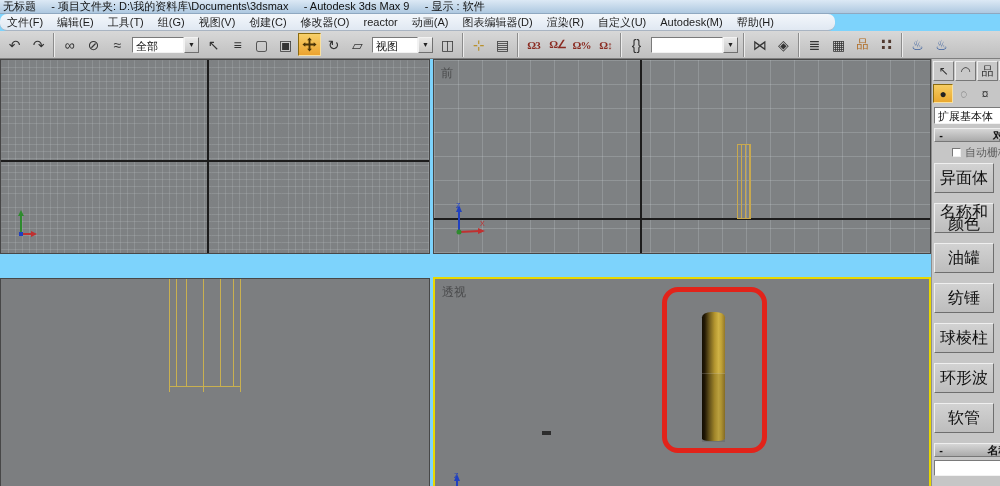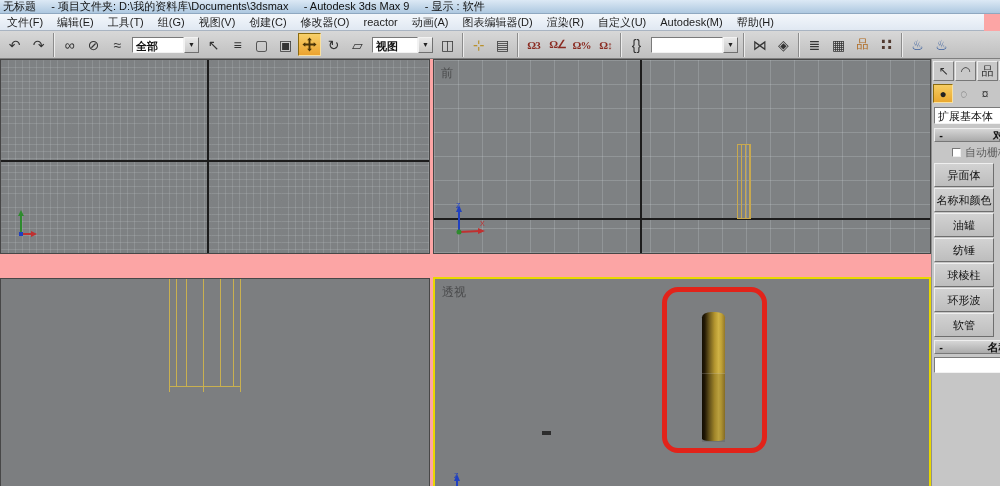--- a/index.html
+++ b/index.html
@@ -1,47 +1,47 @@
 <!DOCTYPE html>
 <html><head>
 <meta charset="utf-8">
 <style>
   * { margin:0; padding:0; box-sizing:border-box; }
   html,body { width:1000px; height:486px; overflow:hidden; }
   body { font-family:"Liberation Sans","DejaVu Sans",sans-serif; }
-  .screen { position:relative; width:1000px; height:486px; background:#fca5a5; overflow:hidden; }
+  .screen { position:relative; width:1000px; height:486px; background:#7dd3fc; overflow:hidden; }
 
   
   .titlebar { position:absolute; left:0; top:0; width:1000px; height:14px;
     background:linear-gradient(#dce9f5,#aec8e0); border-bottom:1px solid #8fa8c0;
     font-size:11px; line-height:13px; color:#101010; padding-left:3px; }
   .titlebar span { white-space:pre; }
 
   
-  .menubar { position:absolute; left:0; top:14px; width:984px; height:17px;
+  .menubar { position:absolute; left:0; top:14px; width:835px; height:17px;
     background:linear-gradient(#f3f7fb,#e0e8f2); border-bottom:1px solid #a9b4c2;
-    display:flex; align-items:center; font-size:11px; color:#1c1c1c; }
+    display:flex; align-items:center; font-size:11px; color:#1c1c1c;border-radius:7px; }
   .menu-item { padding:0 7px; height:17px; line-height:17px; white-space:nowrap; }
 
   
   .toolbar { position:absolute; left:0; top:31px; width:1000px; height:28px;
     background:linear-gradient(#d8d8d8,#bfbfbf); border-bottom:1px solid #7f7f7f;
     display:flex; align-items:center; padding:0 3px; gap:1px; overflow:hidden; }
   .tbtn { width:23px; height:23px; flex:0 0 auto; display:flex; align-items:center; justify-content:center;
     font-size:14px; color:#343434; border:1px solid transparent; }
   .tbtn.small-glyph { font-size:11px; letter-spacing:-1px; }
   .c-snap { color:#8a2a20; font-weight:bold;font-family:Liberation Serif, serif; }
   .c-yellow { color:#b8912c; }
   .c-orange { color:#b06a20; font-size:12px; }
   .c-blue { color:#3a5f9e; }
   .c-dots { font-weight:bold; font-size:16px; color:#50392f; }
   .tbtn.hl { background:linear-gradient(#f8d06a,#eca32f); border:1px solid;
     border-color:#8a6a10 #f8e0a0 #f8e0a0 #8a6a10; }
   .tsep { width:2px; height:24px; border-left:1px solid #8c8c8c; border-right:1px solid #ececec; margin:0 2px; flex:0 0 auto; }
-  .combo { display:flex; flex:0 0 auto; height:16px; margin:0 2px;font-weight:bold; }
+  .combo { display:flex; flex:0 0 auto; height:16px; margin:0 2px; }
   .combo-field { background:#fff; border:1px solid; border-color:#7a7a7a #f2f2f2 #f2f2f2 #7a7a7a;
     font-size:11px; line-height:16px; padding:0 3px; color:#111; overflow:hidden; white-space:nowrap; }
   .combo-arrow { width:15px; background:linear-gradient(#e9e9e9,#c9c9c9); border:1px solid;
     border-color:#f2f2f2 #707070 #707070 #f2f2f2; font-size:7px; color:#222;
     display:flex; align-items:center; justify-content:center; }
 
   
   .viewport { position:absolute; border:1px solid #474747; overflow:hidden; }
   .vp-grid-fine { background-color:#7e8183;
     background-image:
@@ -102,22 +102,22 @@
     border-color:#8a6a10 #f8e0a0 #f8e0a0 #8a6a10; color:#222; }
   .cp-dd { display:flex; margin:2px 2px 4px 2px; height:17px; width:150px; }
   .cp-dd .combo-field { flex:1; }
   .rollout-h { width:150px; height:14px; margin:3px 2px 2px 2px; background:linear-gradient(#d6d6d6,#aaa);
     border:1px solid; border-color:#eee #777 #777 #eee; display:flex; align-items:center;
     font-size:11px; font-weight:bold; color:#111; }
   .rollout-h .minus { width:12px; text-align:center; font-weight:bold; }
   .rollout-h .rtitle { flex:1; text-align:center; margin-left:-12px; padding-left:12px; }
   .cp-check { display:flex; align-items:center; gap:4px; padding:1px 0 2px 20px; font-size:11px; color:#5e5e5e; }
   .cb { width:9px; height:9px; background:#fff; border:1px solid; border-color:#777 #eee #eee #777; }
-  .cp-btn { display:block; width:60px; height:24px; margin:1px 0 1px 2px; background:linear-gradient(#d2d2d2,#bdbdbd);
-    border:1px solid; border-color:#efefef #6e6e6e #6e6e6e #efefef; font-size:11px; line-height:12px;
+  .cp-btn { display:block; width:60px; height:30px; margin:1px 0 10px 2px; background:linear-gradient(#d2d2d2,#bdbdbd);
+    border:1px solid; border-color:#efefef #6e6e6e #6e6e6e #efefef; font-size:16px; line-height:12px;
     text-align:center; color:#111; font-family:inherit; }
   .cp-name { display:block; width:146px; height:16px; margin:3px 2px; background:#fff;
     border:1px solid; border-color:#7a7a7a #f2f2f2 #f2f2f2 #7a7a7a; font-size:11px; }
 </style>
 </head>
 <body>
 
 <div class="screen">
 
   <div class="titlebar">

